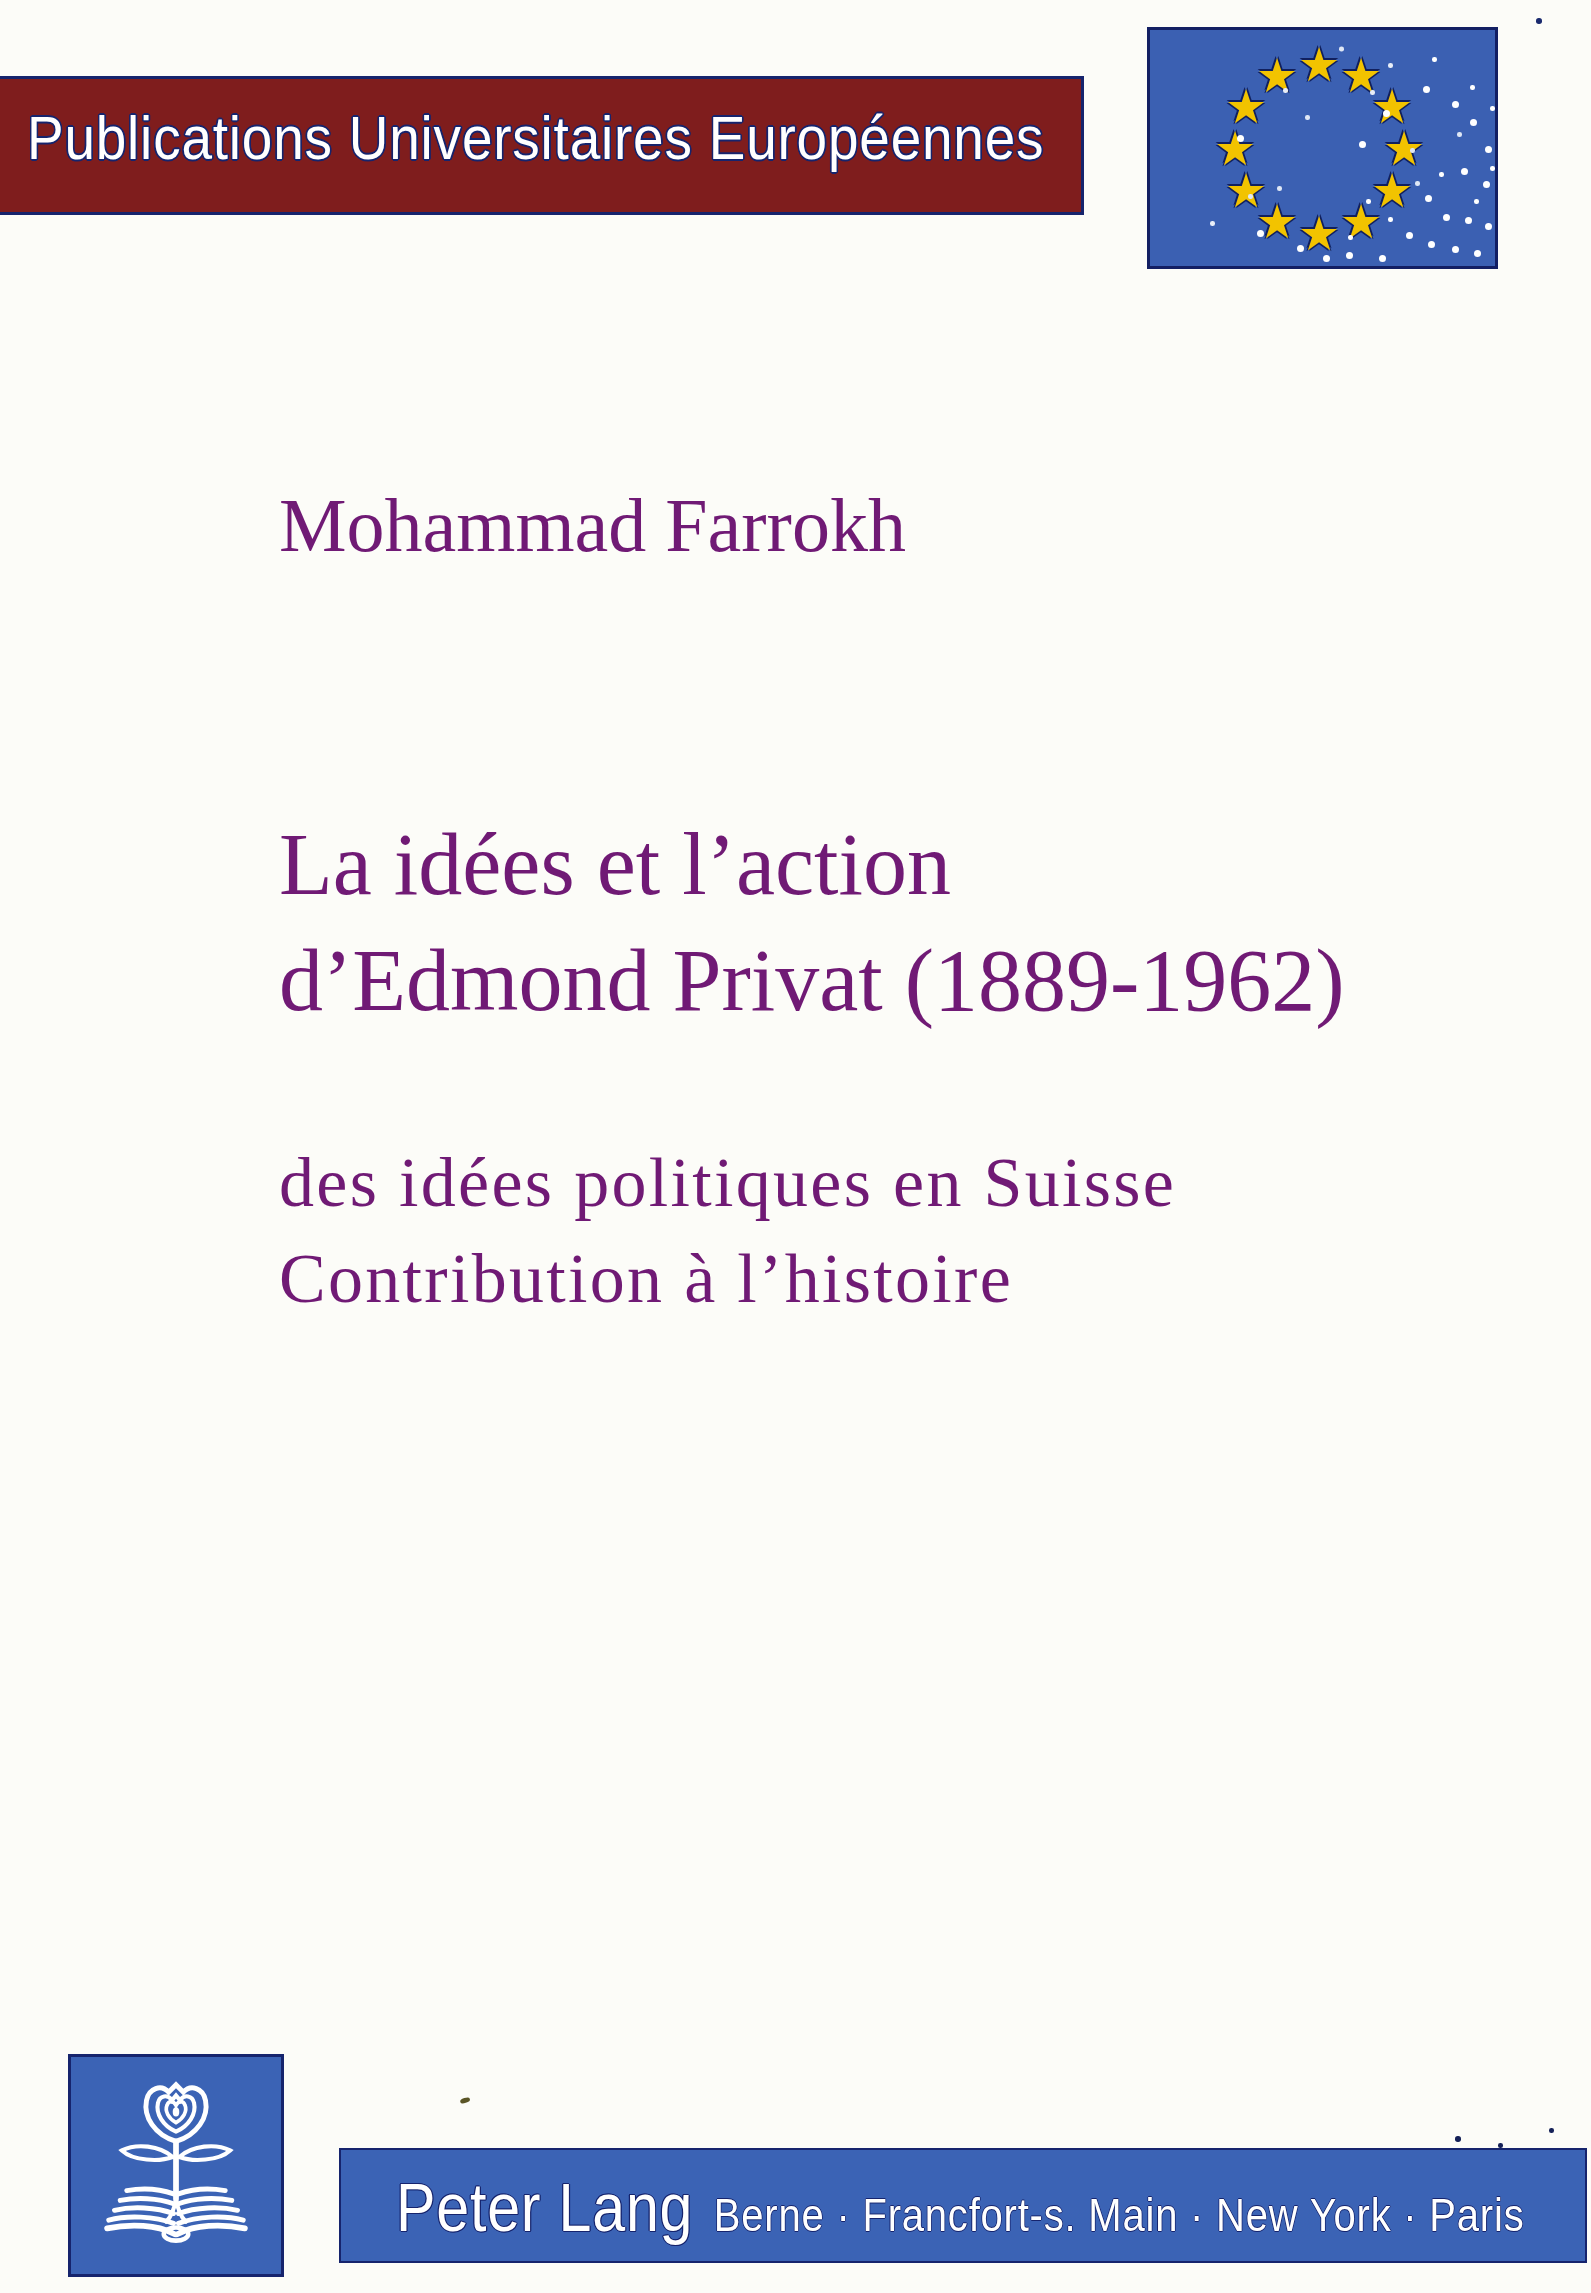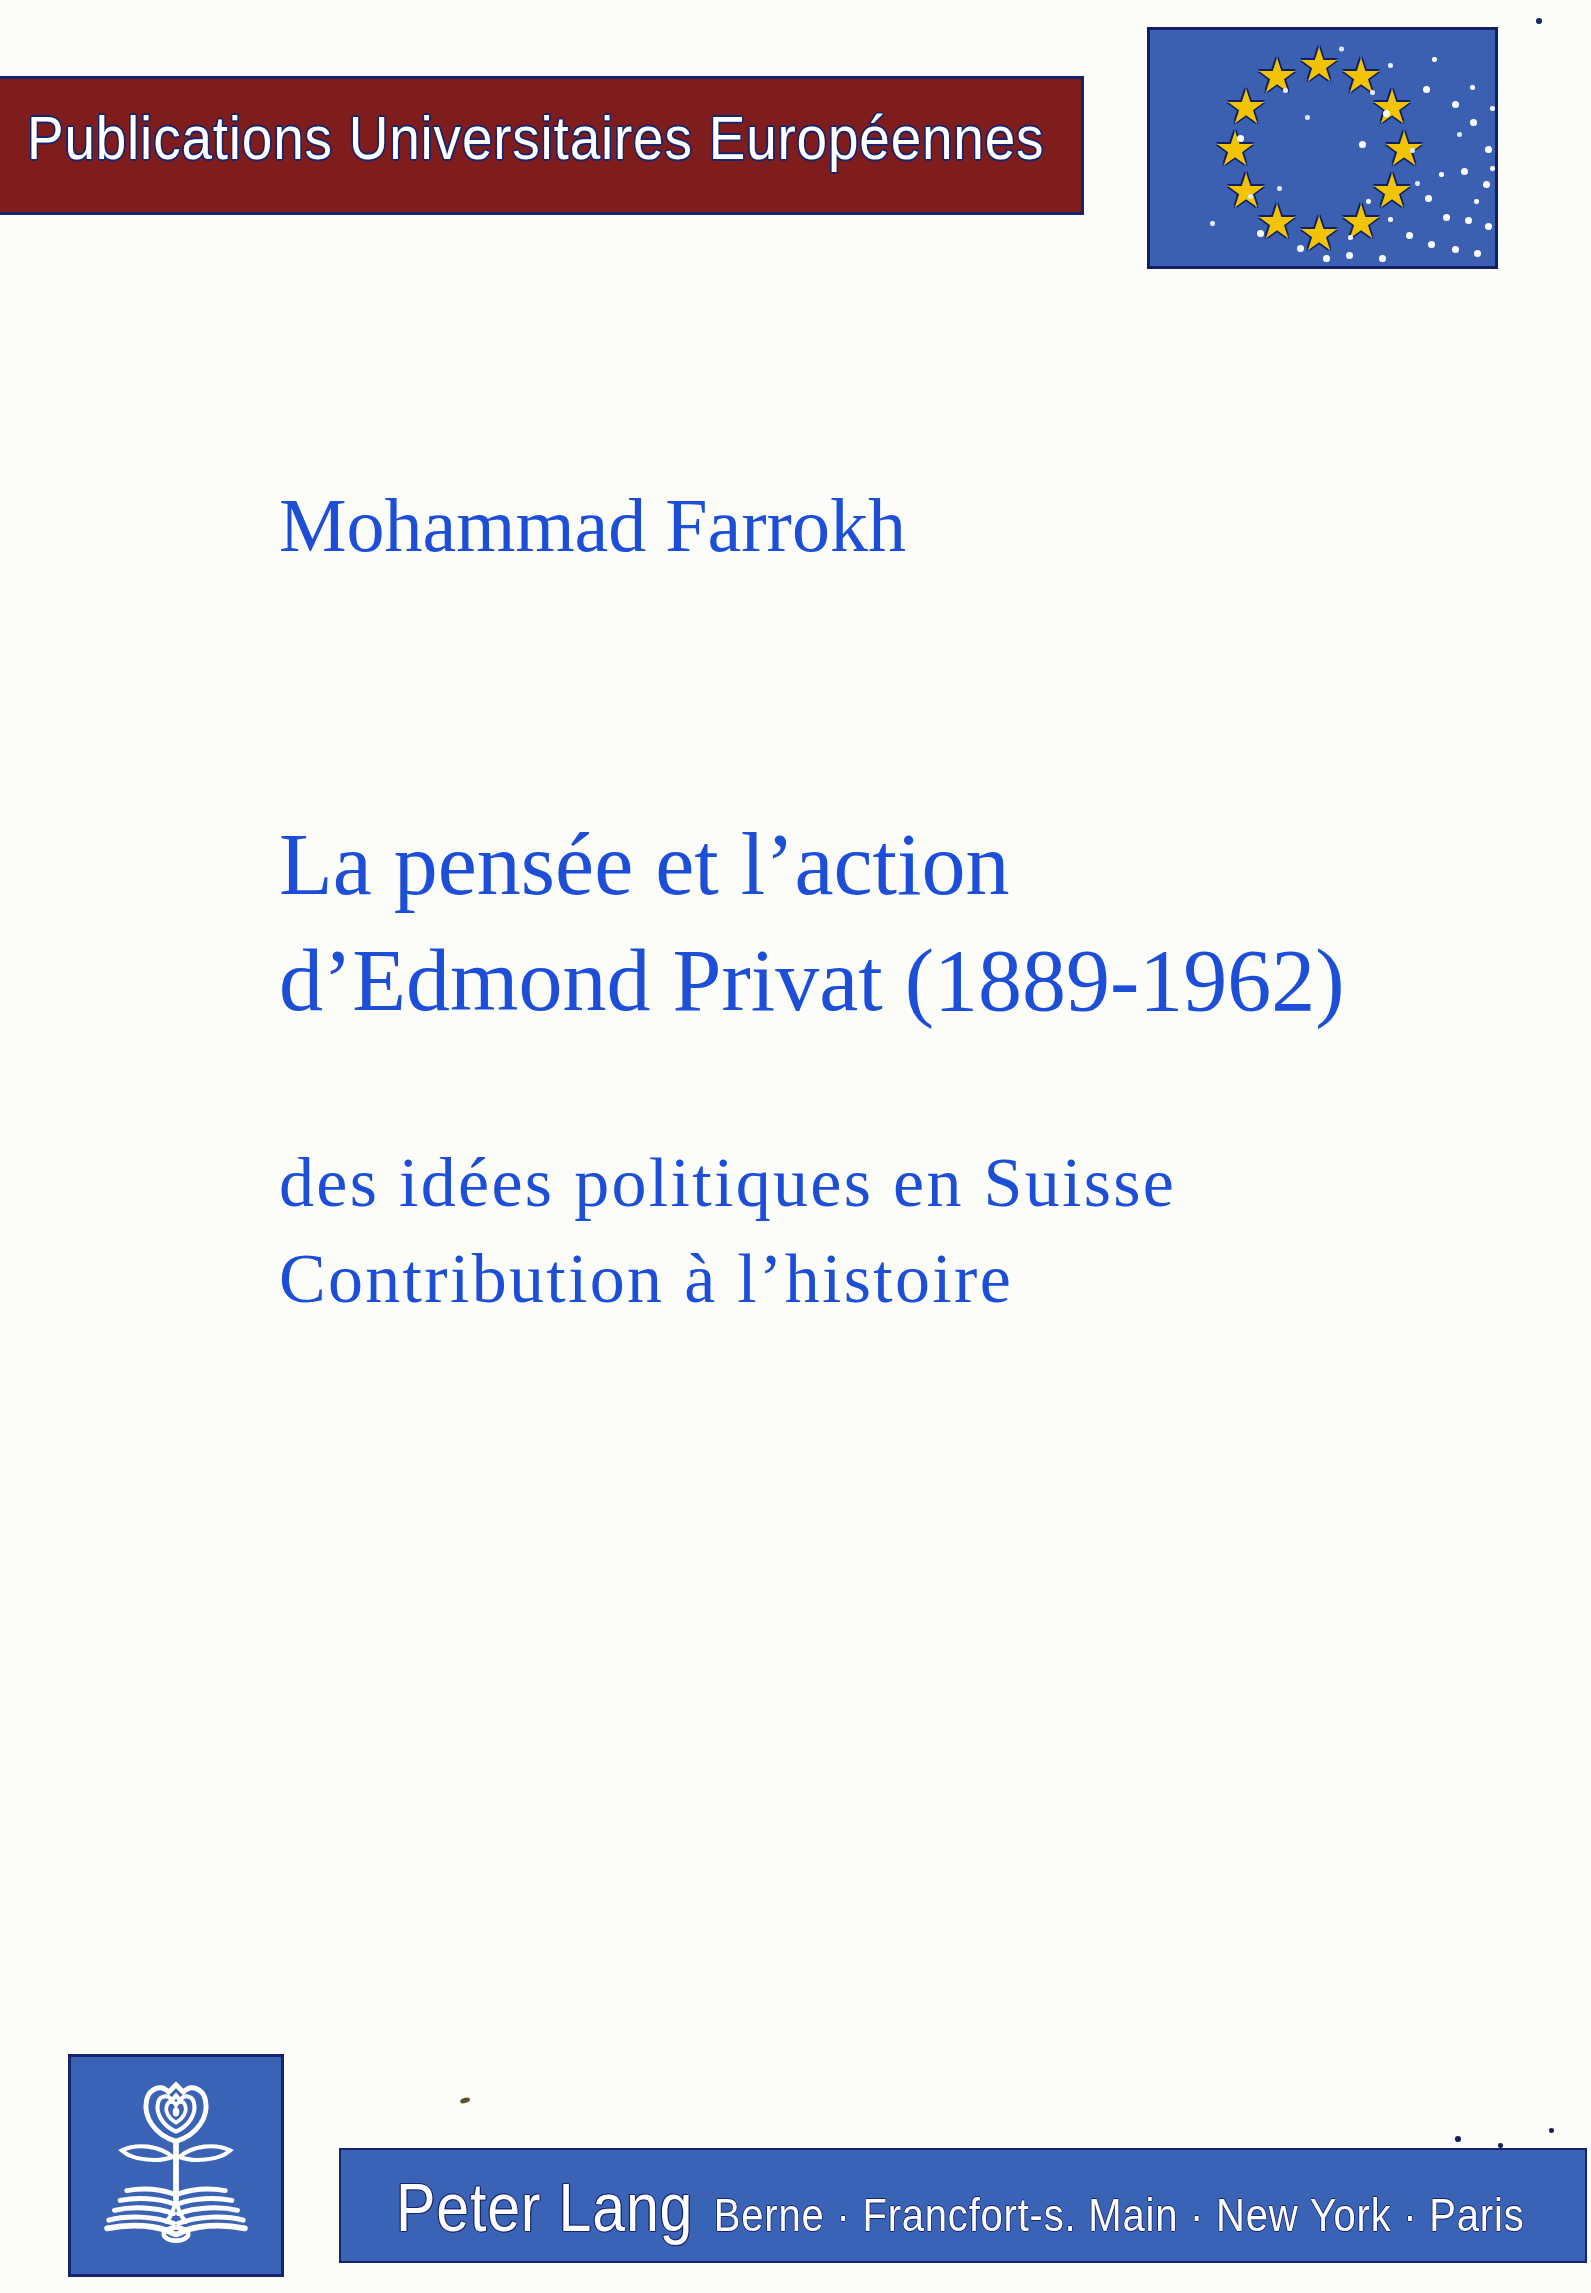--- a/index.html
+++ b/index.html
@@ -58,21 +58,21 @@
   .noise-sm{
     position:absolute;left:0;top:0;width:4.5px;height:4.5px;border-radius:50%;background:transparent;
     box-shadow:
       133px 58px 0 #e9eef8,238px 33px 0 #e9eef8,189px 16.4px 0 #dfe7f5,282px 27px 0 #fff,
       320px 55px 0 #fff,340px 76px 0 #fff,307px 102px 0 #dfe7f5,260px 118px 0 #dfe7f5,
       289px 142px 0 #fff,265px 151px 0 #dfe7f5,216px 169px 0 #fff,238px 187px 0 #fff,
       198px 205px 0 #fff,127px 156px 0 #dfe7f5,98px 164px 0 #dfe7f5,60px 191px 0 #e9eef8,
       155px 85px 0 #dfe7f5,220px 60px 0 #e9eef8,324px 169px 0 #fff,340px 136px 0 #fff;
   }
   
-  .text-col{position:absolute;left:279px;color:#1d4ed8;font-family:"Liberation Serif",serif;}
+  .text-col{position:absolute;left:279px;color:#701a75;font-family:"Liberation Serif",serif;}
   .author{top:484px;font-size:76px;line-height:1.1;white-space:nowrap;}
   .book-title{top:807px;font-size:88px;line-height:1.32;white-space:nowrap;}
   .book-subtitle{top:1135px;font-size:70px;line-height:1.37;letter-spacing:2.3px;white-space:nowrap;}
   
   .logo-box{
     position:absolute;left:68px;top:2054px;width:216px;height:223px;
     background:#3b63b5;border:3.6px solid #16246d;box-sizing:border-box;
     display:flex;align-items:center;justify-content:center;
   }
   
@@ -132,21 +132,21 @@
         <span class="eu-star" style="left: 96px; top: 76px;">★</span>
         <span class="eu-star" style="left: 127px; top: 45px;">★</span>
       </div>
     <span class="noise-lg"></span>
     <span class="noise-sm"></span>
   </div>
 
   <div class="text-col author">Mohammad Farrokh</div>
 
   <div class="text-col book-title">
-    <div>La pensée et l’action</div>
+    <div>La idées et l’action</div>
     <div>d’Edmond Privat (1889-1962)</div>
   </div>
 
   <div class="text-col book-subtitle">
     <div>des idées politiques en Suisse</div>
     <div>Contribution à l’histoire</div>
   </div>
 
   <div class="logo-box">
     <svg width="164" height="182" viewBox="0 0 200 220" fill="none" stroke="#ffffff" stroke-linecap="round">

